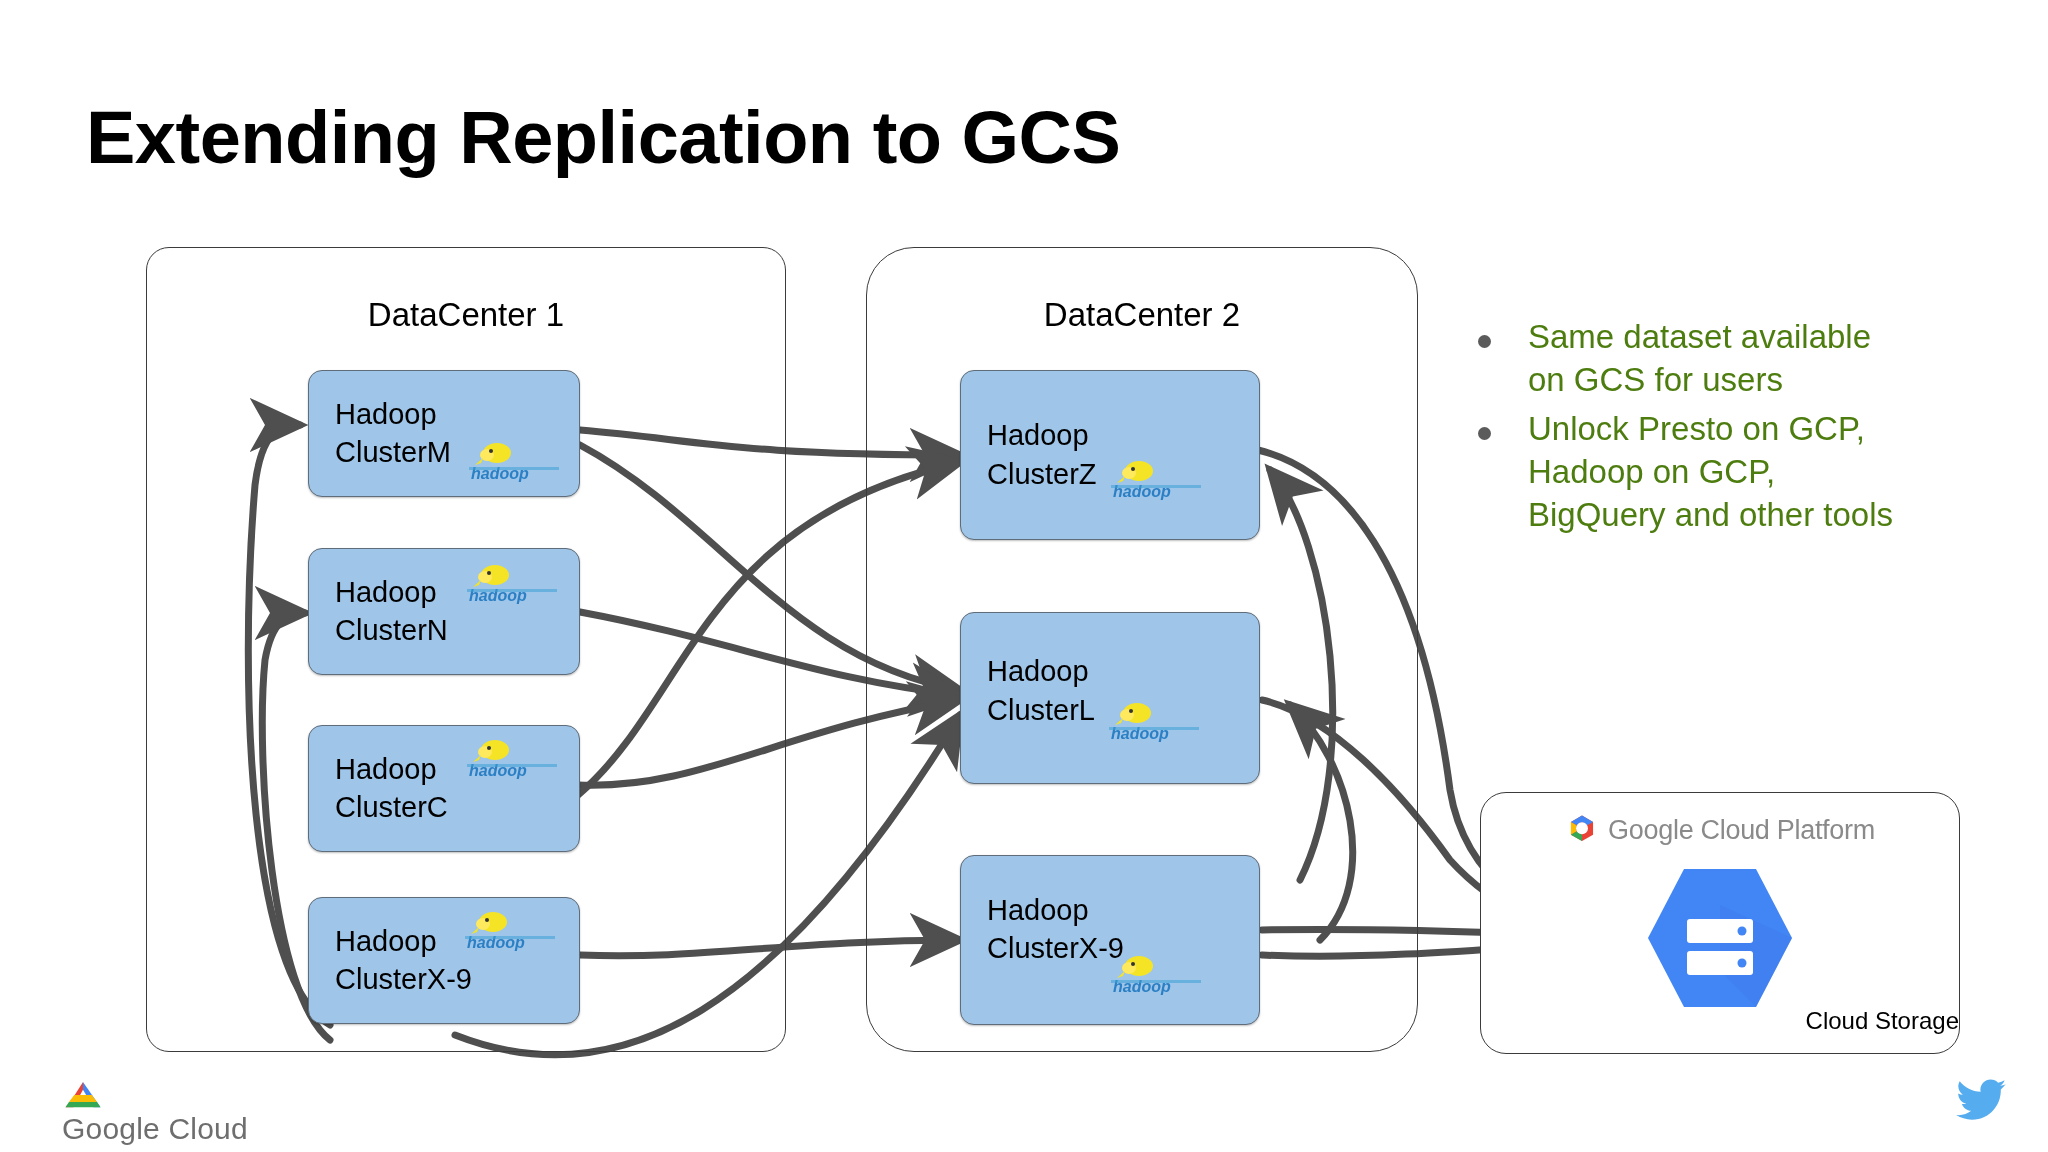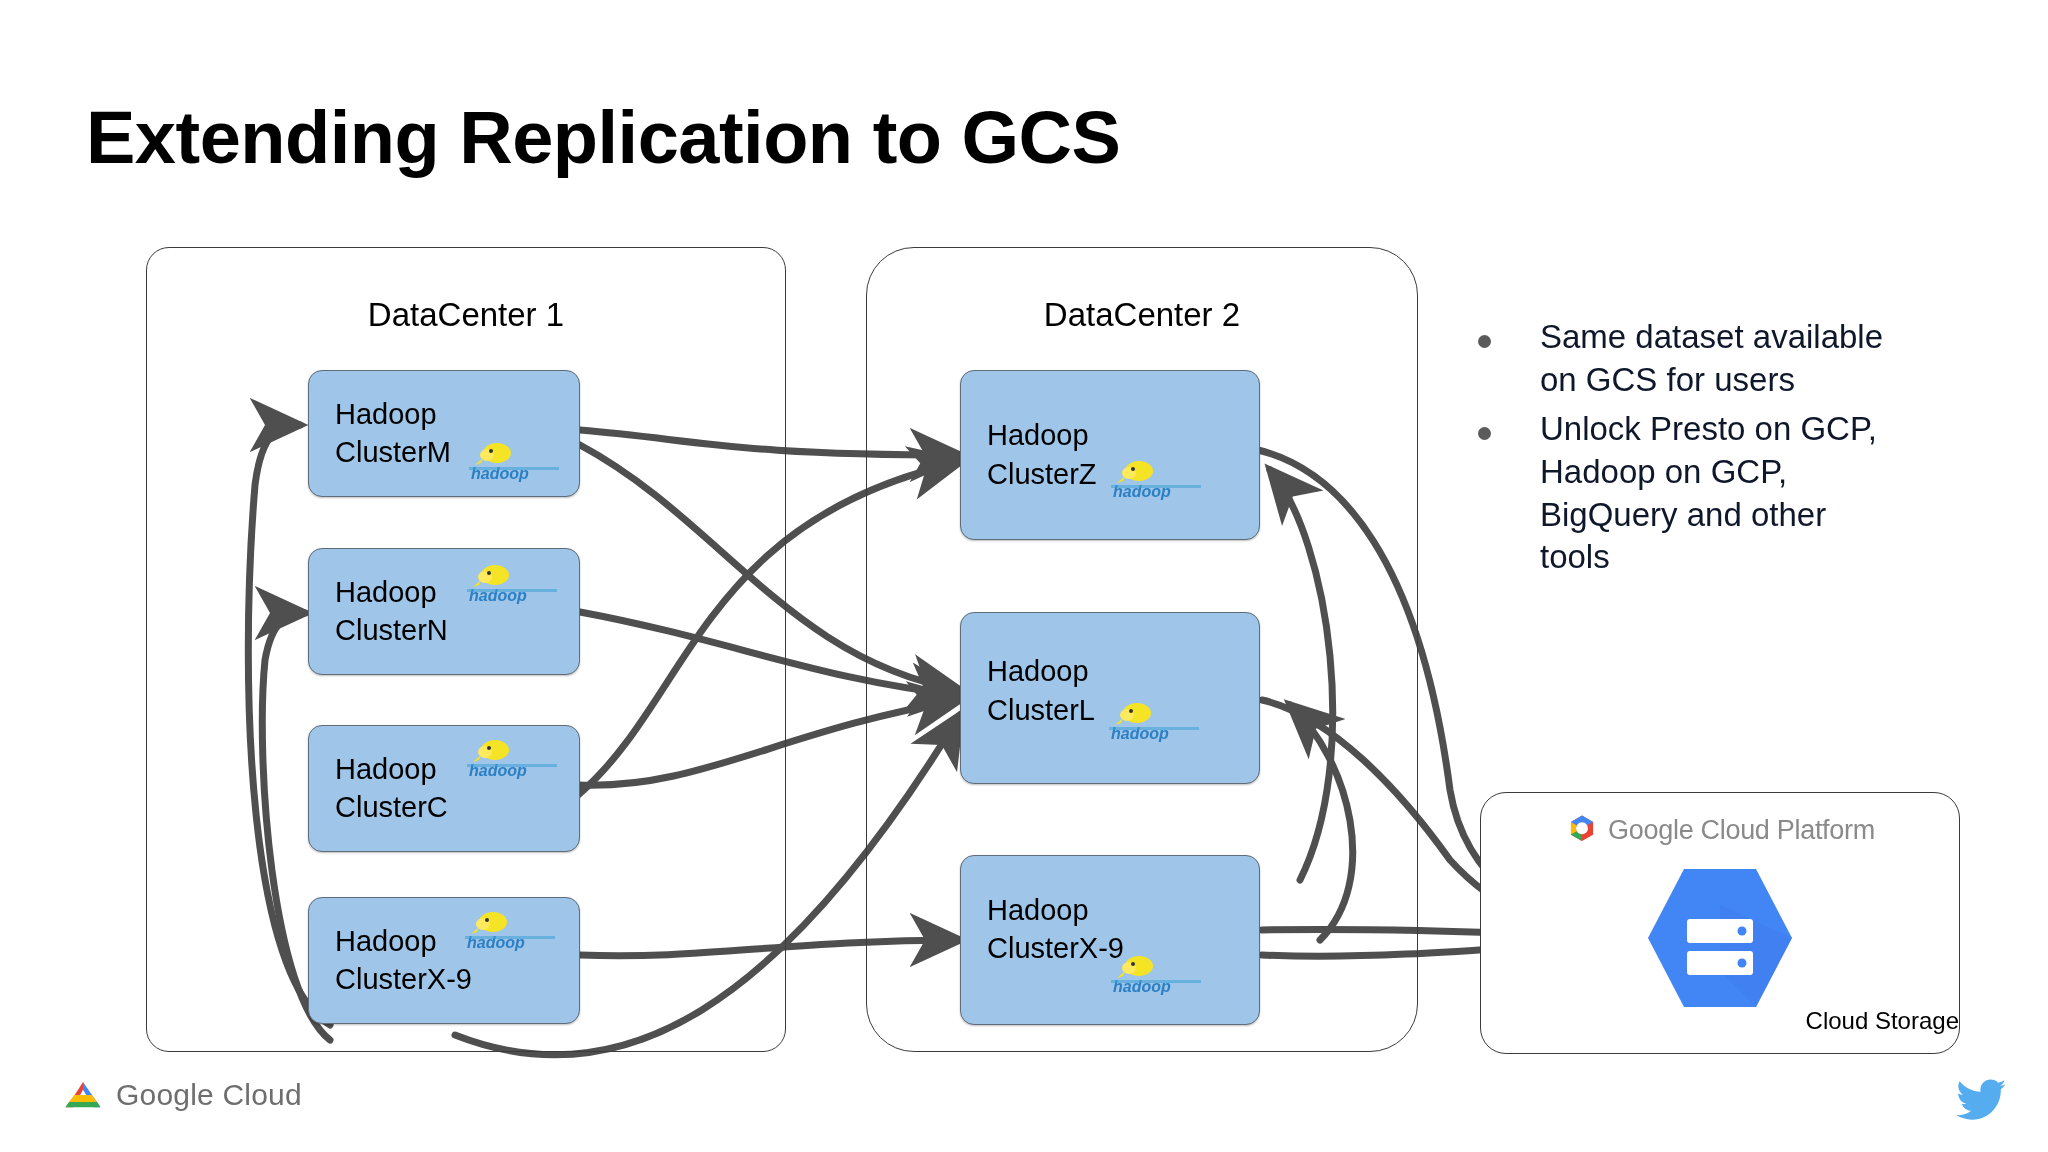--- a/index.html
+++ b/index.html
@@ -76,23 +76,22 @@
     margin-bottom:6px;
   }
   .bullet .dot{
     flex:0 0 auto;
     width:13px;height:13px;border-radius:50%;
     background:#5b5b5b;
     margin-top:19px;margin-right:37px;
   }
   .bullet .btext{
     font-size:33px;line-height:1.3;
-    color:#0f172a;
+    color:#4d7c0f;
     flex:1 1 auto;
-    margin-left:12px;
   }
 
   
   .gcp-card{
     position:absolute;
     left:1480px;top:776px;
     width:480px;height:262px;
     border:1.5px solid #3b3b3b;
     border-radius:26px;
     box-sizing:border-box;
@@ -113,21 +112,21 @@
     transform:translateX(-50%);
   }
   .gcs-label{
     position:absolute;left:0;bottom:18px;width:100%;
     text-align:right;font-size:24px;color:#000;
   }
 
   
   .footer-logo{
     position:absolute;left:62px;top:1078px;
-    display:flex;align-items:center;gap:12px;
+    display:flex;flex-direction:column;
   }
   .footer-logo .gc-text{
     font-size:30px;color:#6e6e6e;letter-spacing:0.2px;
   }
   .twitter{
     position:absolute;left:1956px;top:1078px;
   }
 </style>
 </head>
 <body>

